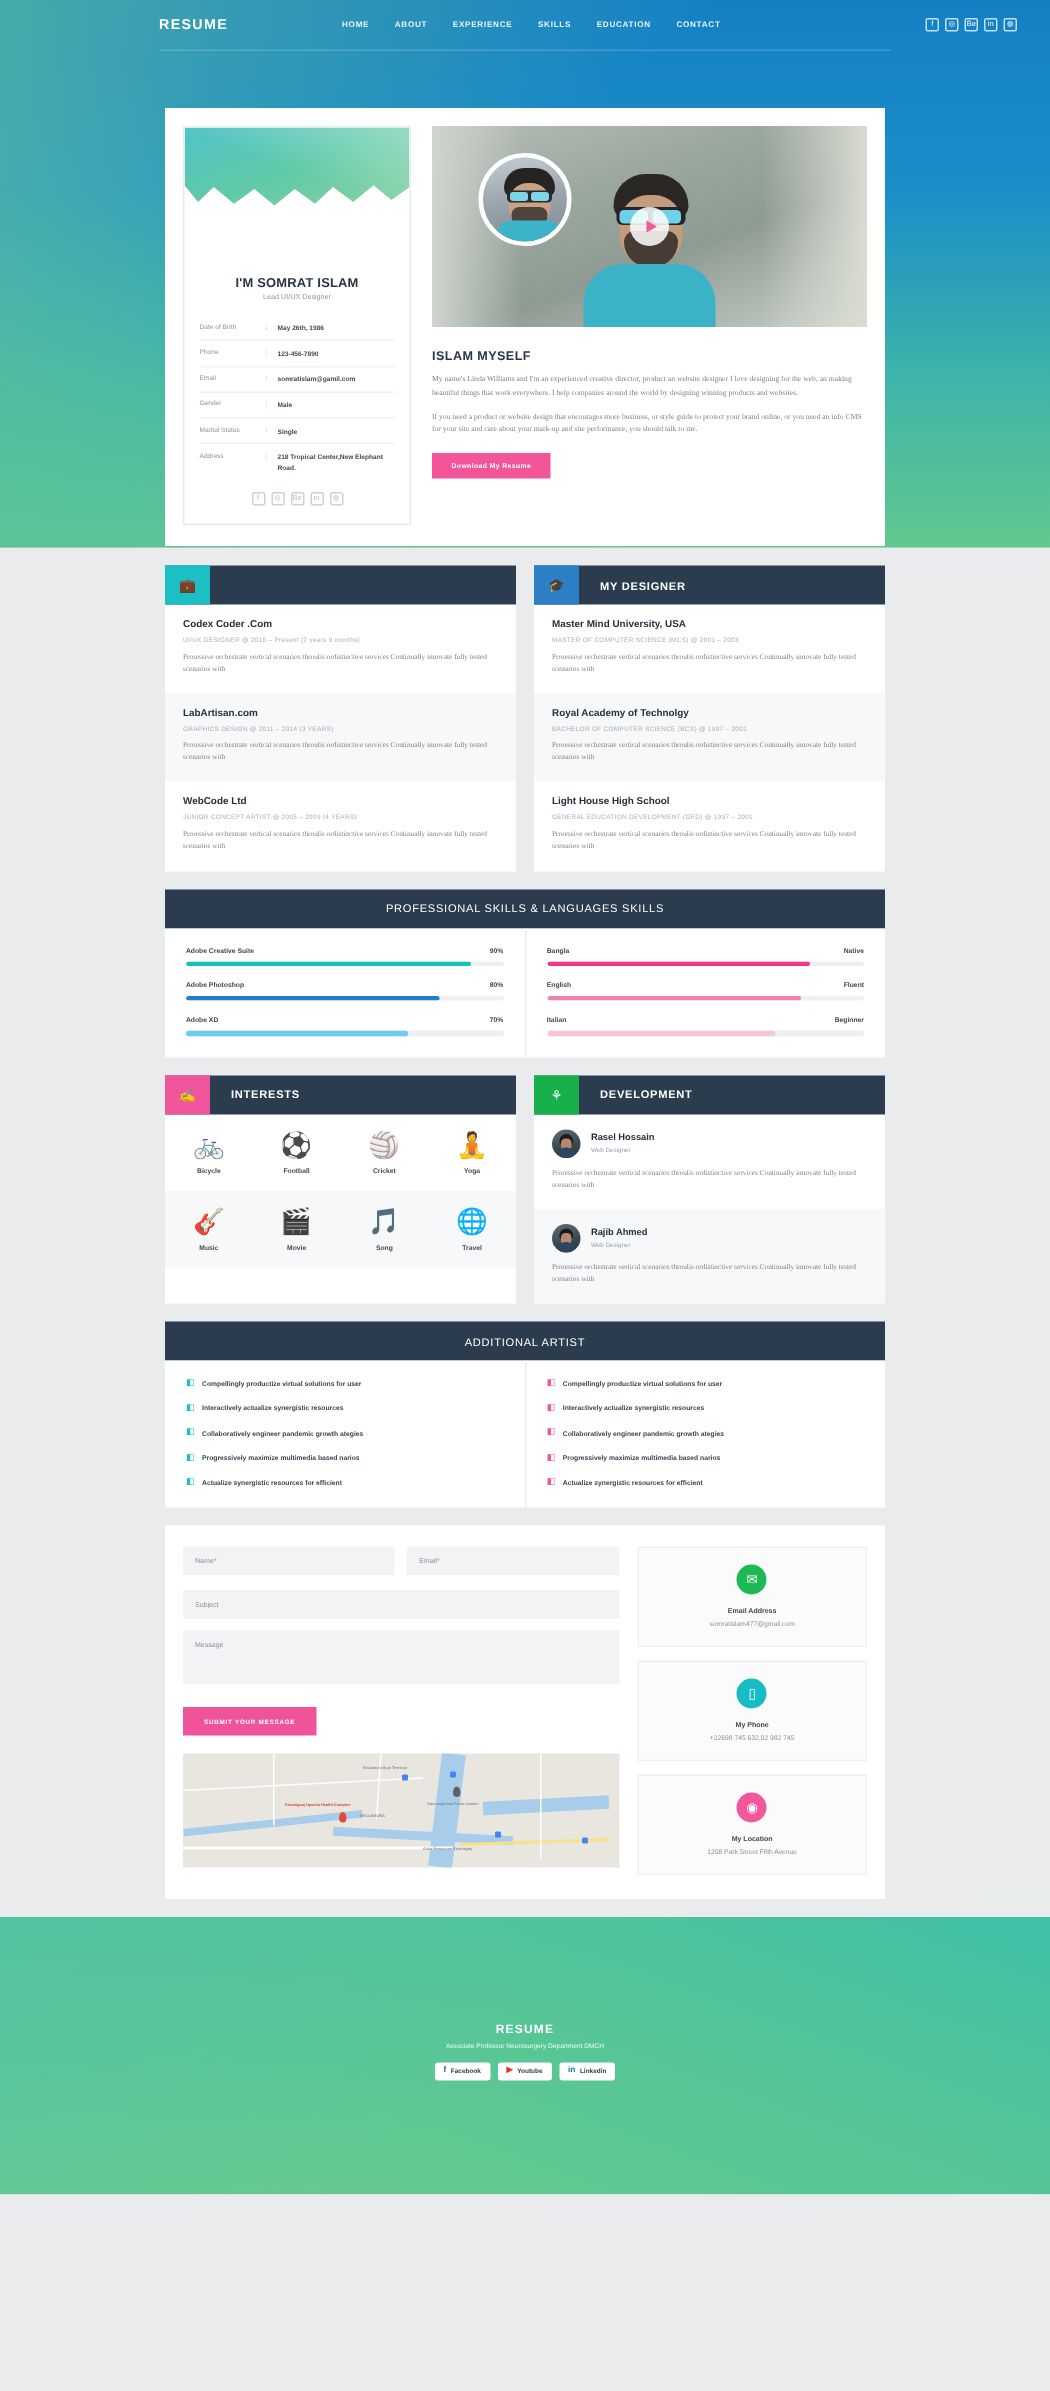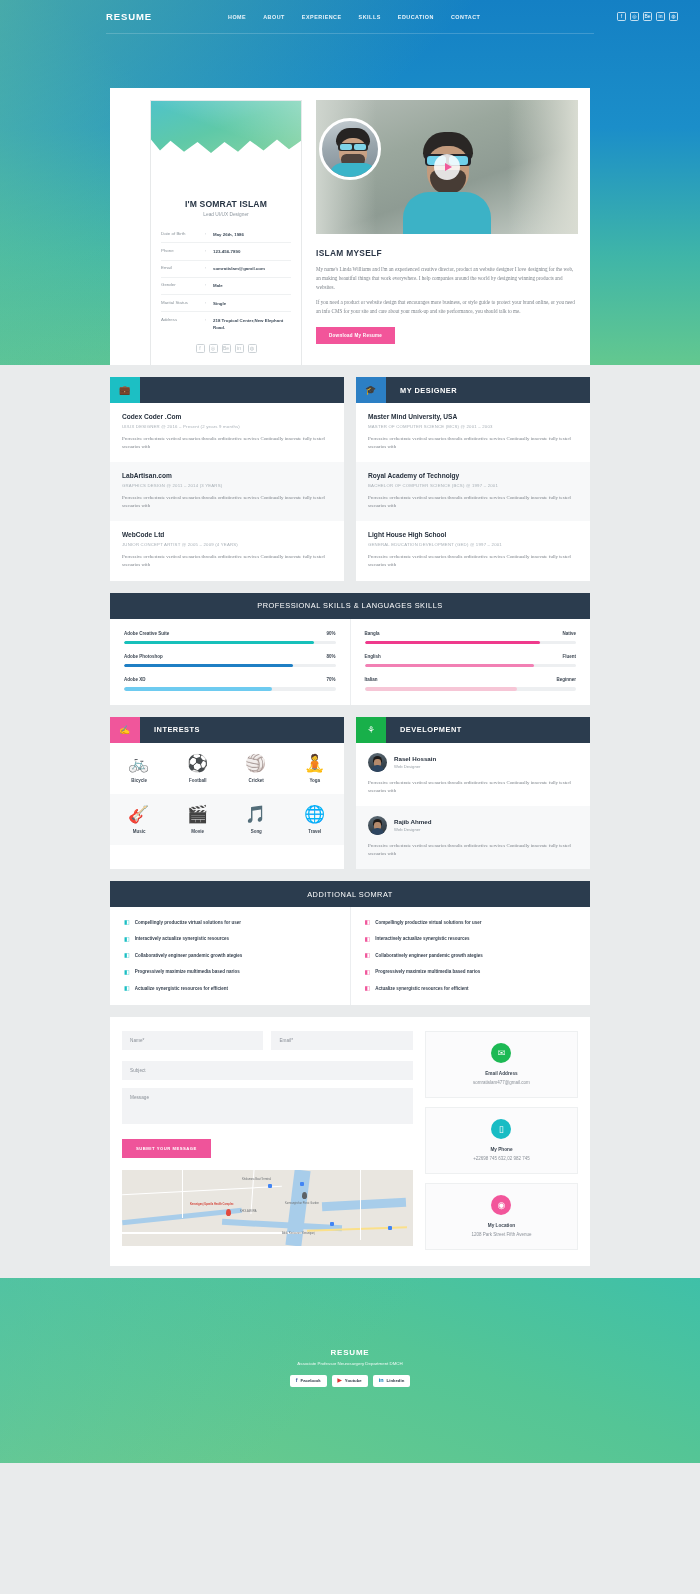--- a/index.html
+++ b/index.html
@@ -51,24 +51,23 @@
     border-radius: 1.5px;
     display: flex; align-items: center; justify-content: center;
     color: #fff; font-size: 5px; line-height: 1;
   }
   .navline { position:absolute; left:106px; right:106px; top:33px; height:1px; background:rgba(255,255,255,.18); }
 
   
   .main-card {
     position: relative;
     width: 480px;
-    margin: 16px auto;
+    margin: 0 auto;
     background: #fff;
     z-index: 4;
-    padding-left: 28px;
   }
   .hero-inner { position:absolute; left:0; right:0; top:72px; }
 
   .top-row { display: flex; padding: 12px 12px 14px 12px; gap: 14px; }
 
   
   .profile {
     width: 152px;
     border: 1px solid #e7e9ea;
     background:#fff;
@@ -627,21 +626,21 @@
             </div>
           </div>
           <div class="ref-desc">Proressive orchestrate vertical scenarios throulis ordistinctive services Continually innovate fully tested scenarios with</div>
         </div>
       </div>
 
     </div>
 
     <div style="margin-top:12px;">
       <div class="full-head">
-        <span>ADDITIONAL SOMRAT</span>
+        <span>ADDITIONAL ARTIST</span>
       </div>
       <div class="add-body">
         <div class="add-col left">
           <div class="add-item">
             <span class="add-ico teal">◧</span>
             <span class="add-txt">Compellingly productize virtual solutions for user</span>
           </div>
           <div class="add-item">
             <span class="add-ico teal">◧</span>
             <span class="add-txt">Interactively actualize synergistic resources</span>

